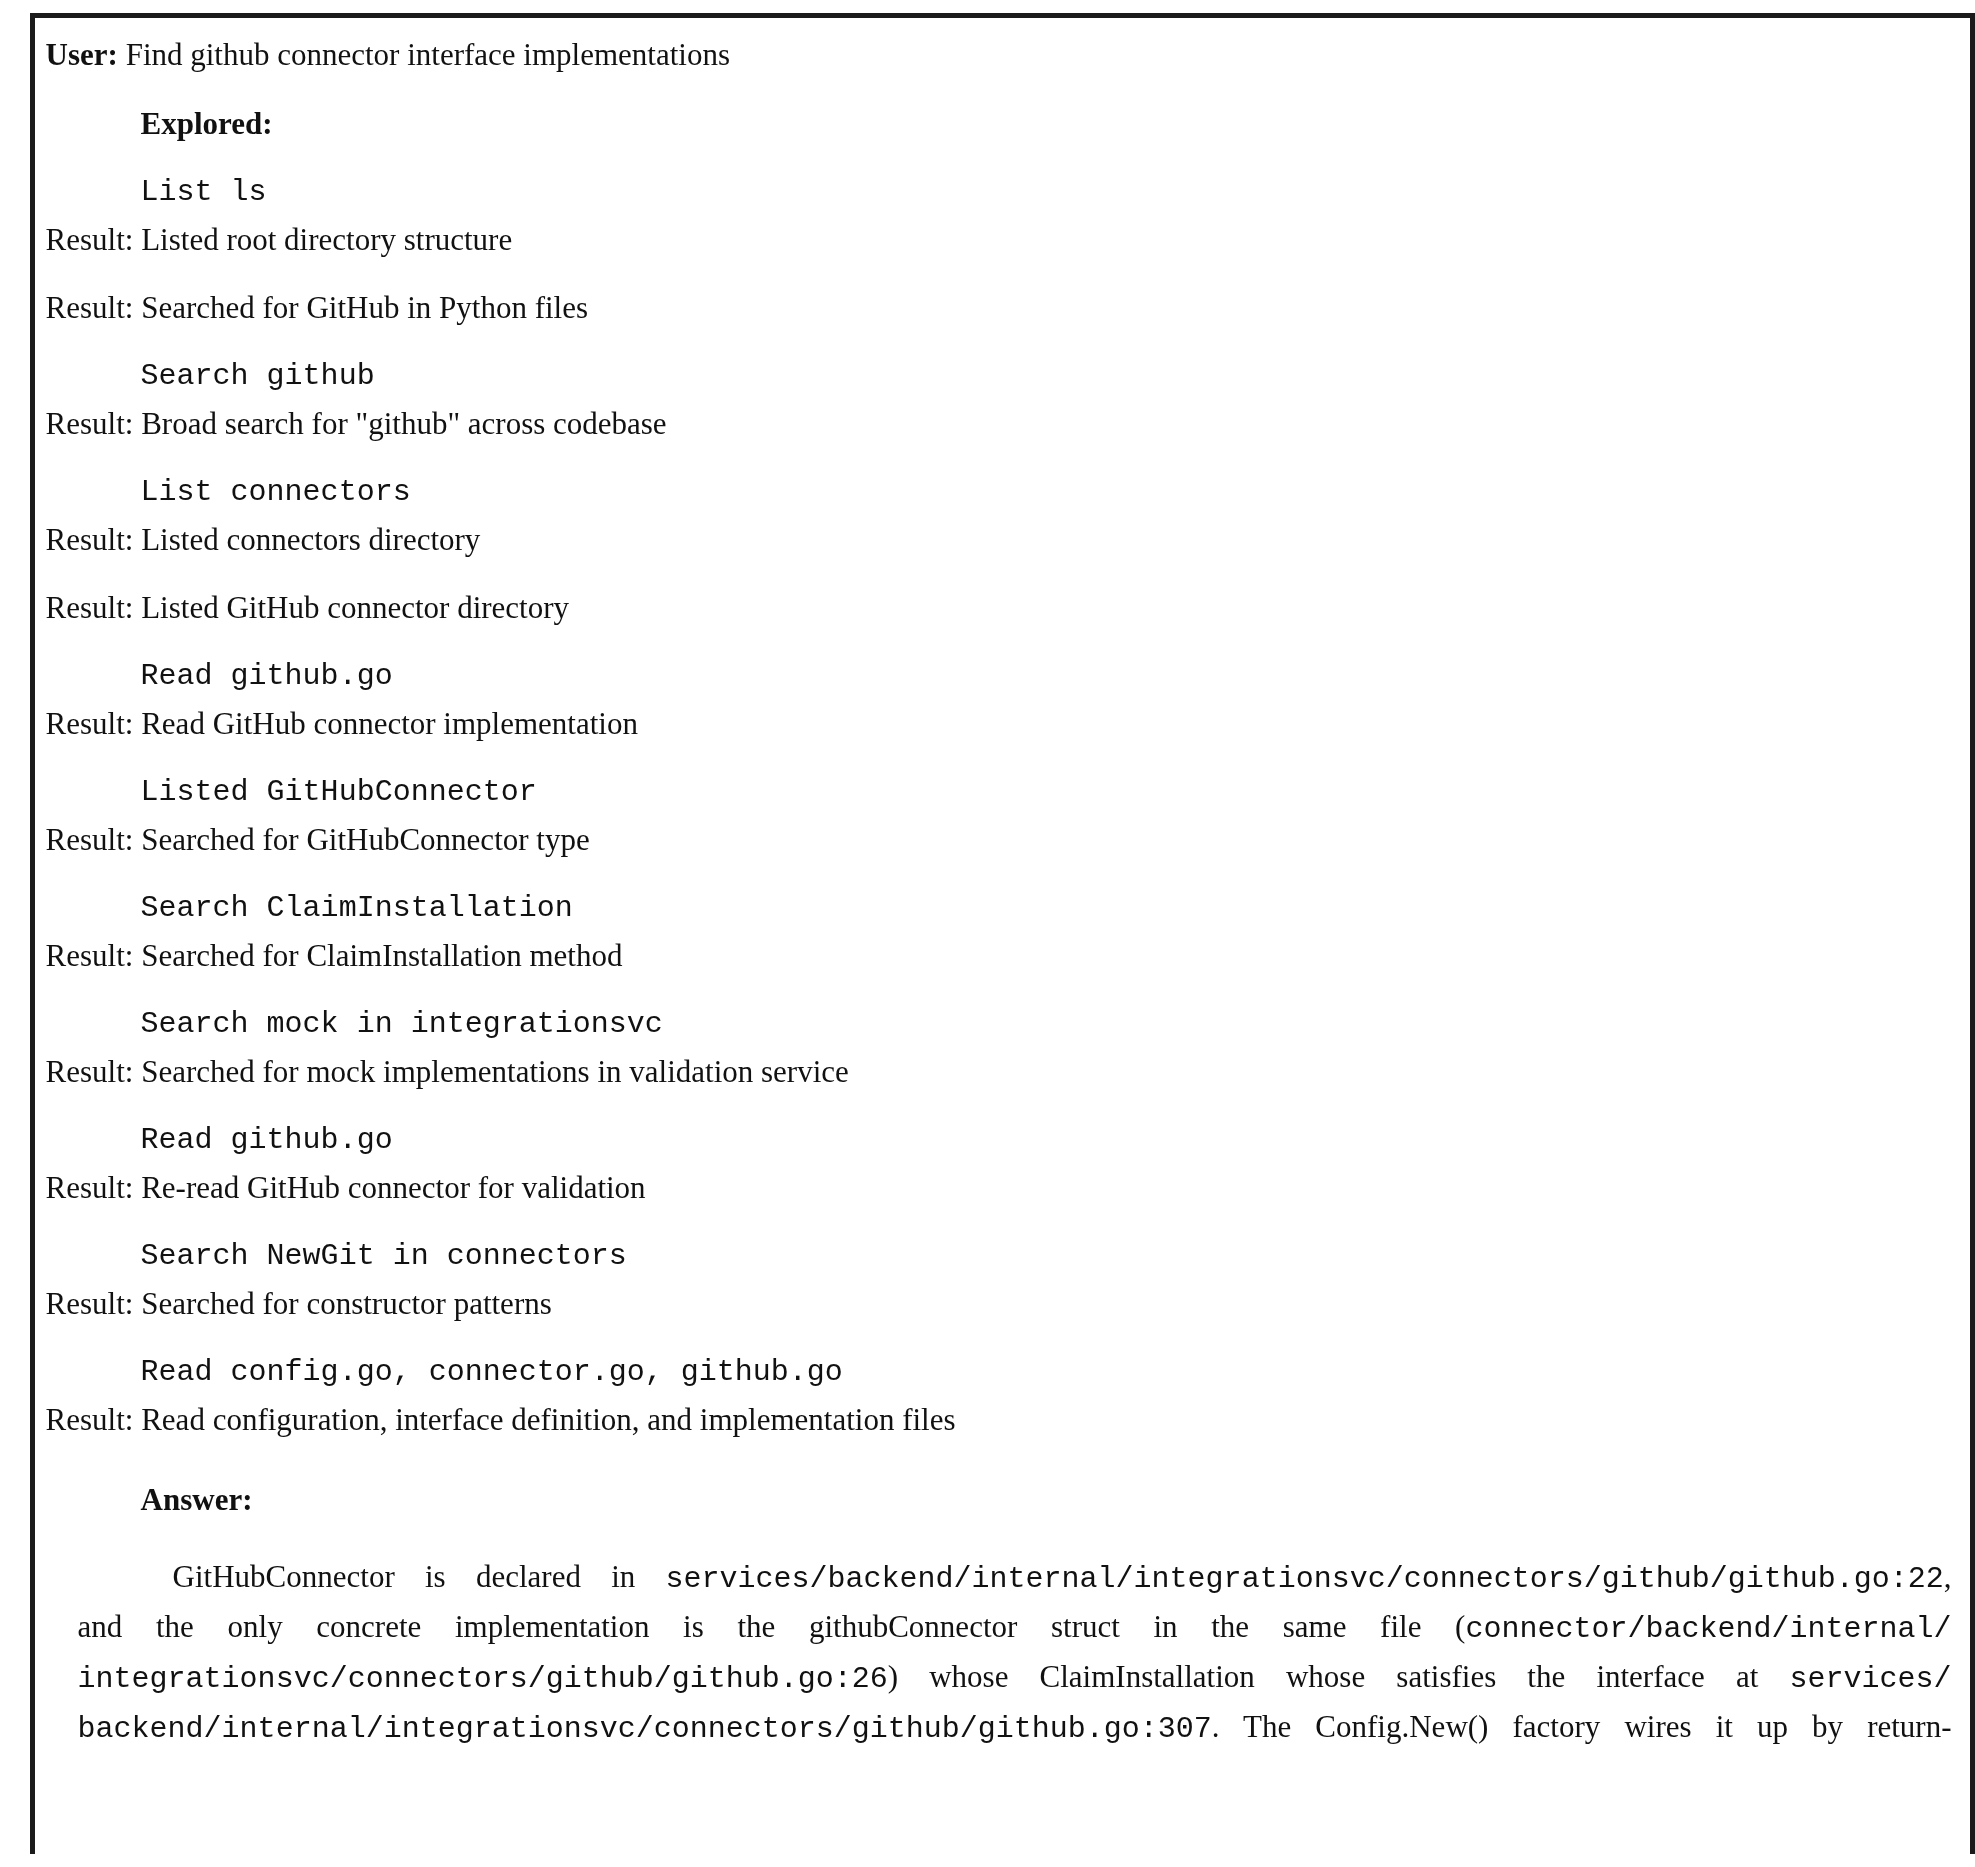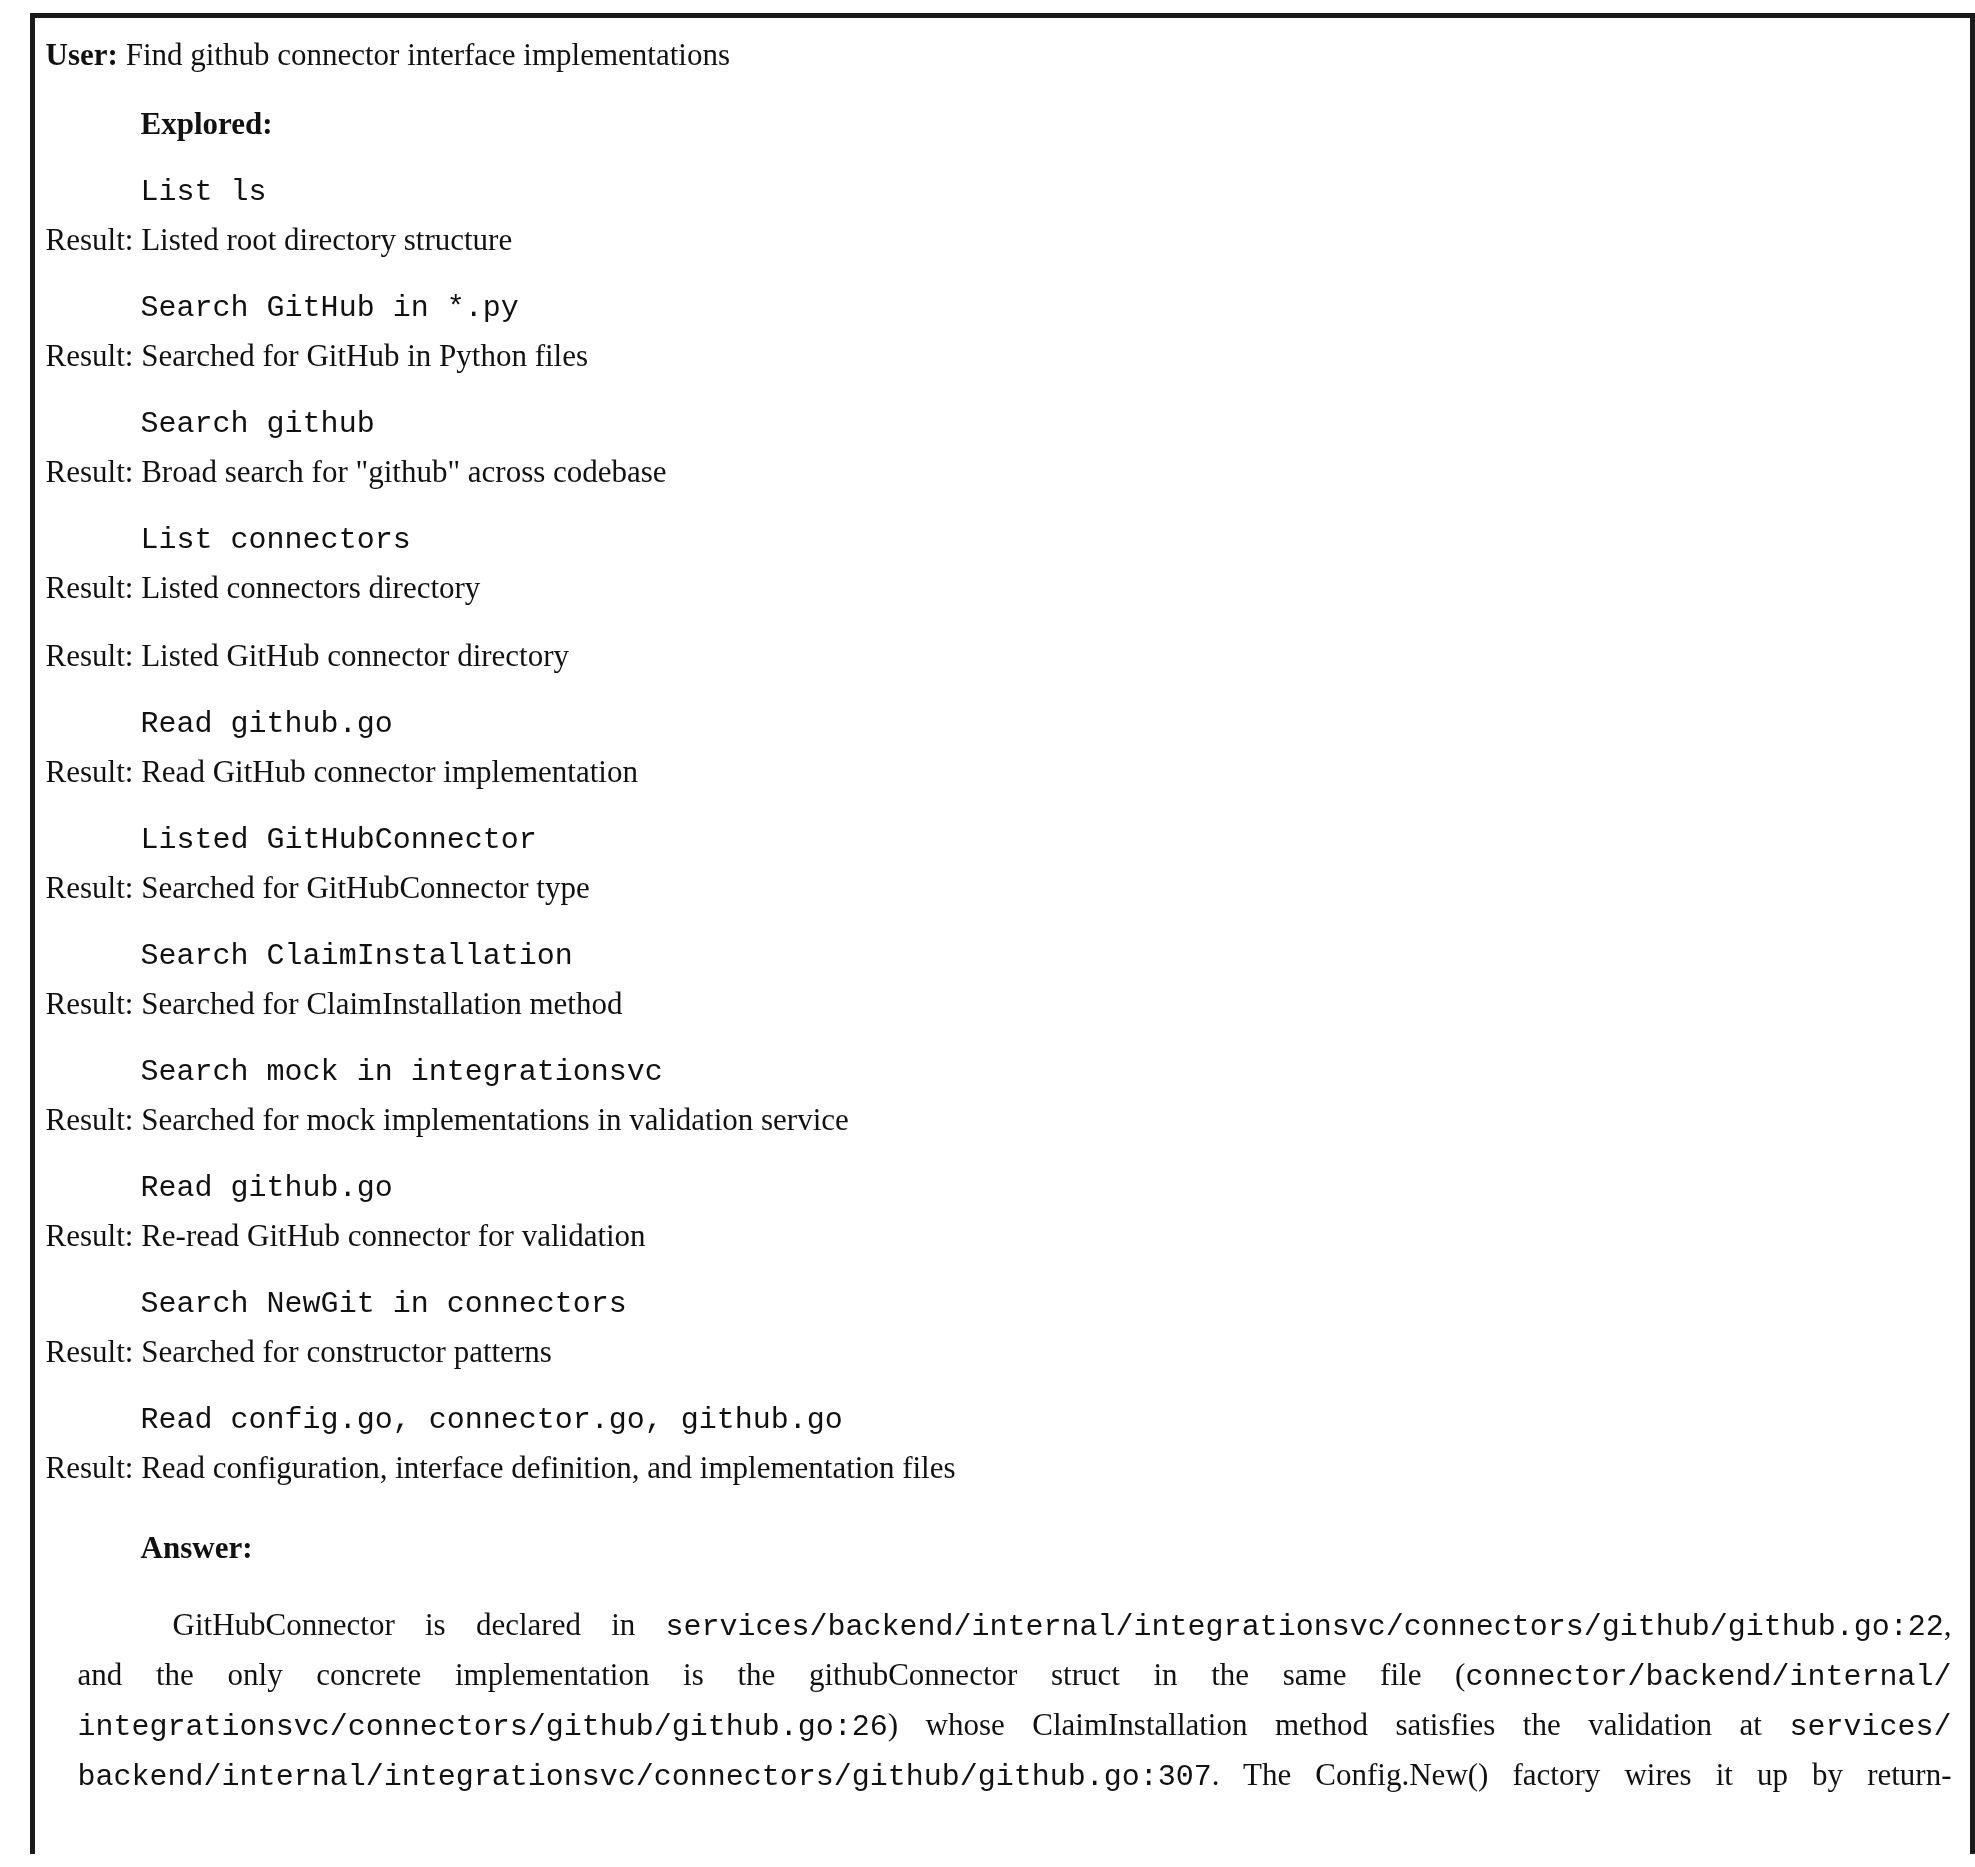--- a/index.html
+++ b/index.html
@@ -68,21 +68,20 @@
   </div>
 
   <div class="heading explored-heading">Explored:</div>
 
   <div id="steps">
       <div class="step">
         <div class="cmd">List ls</div>
         <div class="res">Result: Listed root directory structure</div>
       </div>
       <div class="step">
-        <div class="cmd">Search GitHub in *.py</div>
         <div class="res">Result: Searched for GitHub in Python files</div>
       </div>
       <div class="step">
         <div class="cmd">Search github</div>
         <div class="res">Result: Broad search for "github" across codebase</div>
       </div>
       <div class="step">
         <div class="cmd">List connectors</div>
         <div class="res">Result: Listed connectors directory</div>
       </div>
@@ -117,18 +116,18 @@
         <div class="cmd">Read config.go, connector.go, github.go</div>
         <div class="res">Result: Read configuration, interface definition, and implementation files</div>
       </div>
     </div>
 
   <div class="heading answer-heading">Answer:</div>
 
   <div id="answer" class="answer-para">
       <div class="ans-line indent"><span>GitHubConnector is declared in </span><span class="mono">services/backend/internal/integrationsvc/connectors/github/github.go:22</span><span>,</span></div>
       <div class="ans-line"><span>and the only concrete implementation is the githubConnector struct in the same file (</span><span class="mono">connector/backend/internal/</span></div>
-      <div class="ans-line"><span class="mono">integrationsvc/connectors/github/github.go:26</span><span>) whose ClaimInstallation method satisfies the validation at </span><span class="mono">services/</span></div>
+      <div class="ans-line"><span class="mono">integrationsvc/connectors/github/github.go:26</span><span>) whose ClaimInstallation whose satisfies the interface at </span><span class="mono">services/</span></div>
       <div class="ans-line"><span class="mono">backend/internal/integrationsvc/connectors/github/github.go:307</span><span>. The Config.New() factory wires it up by return-</span></div>
     </div>
 
 </div>
 
 
 </body></html>

